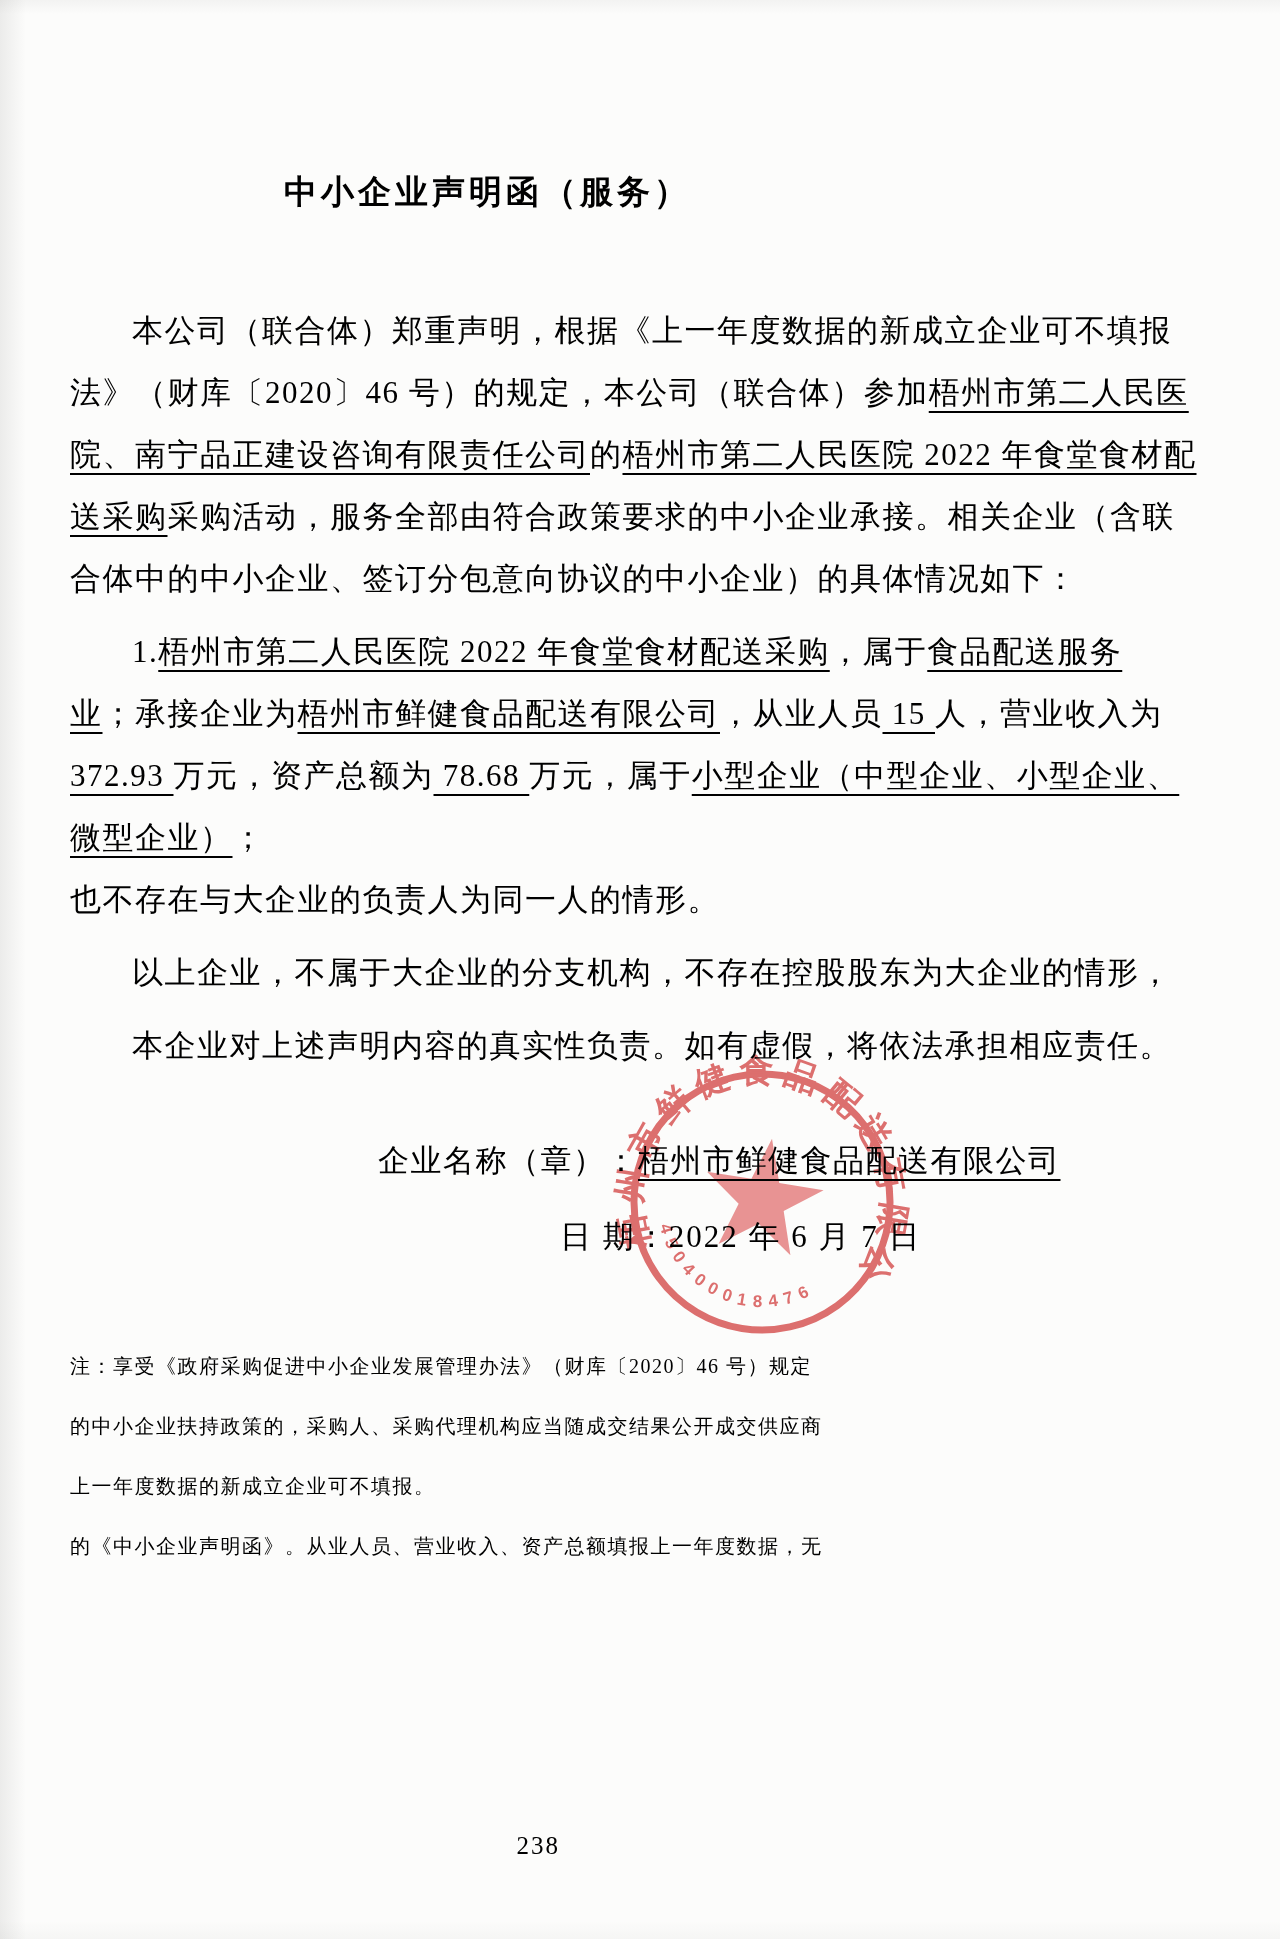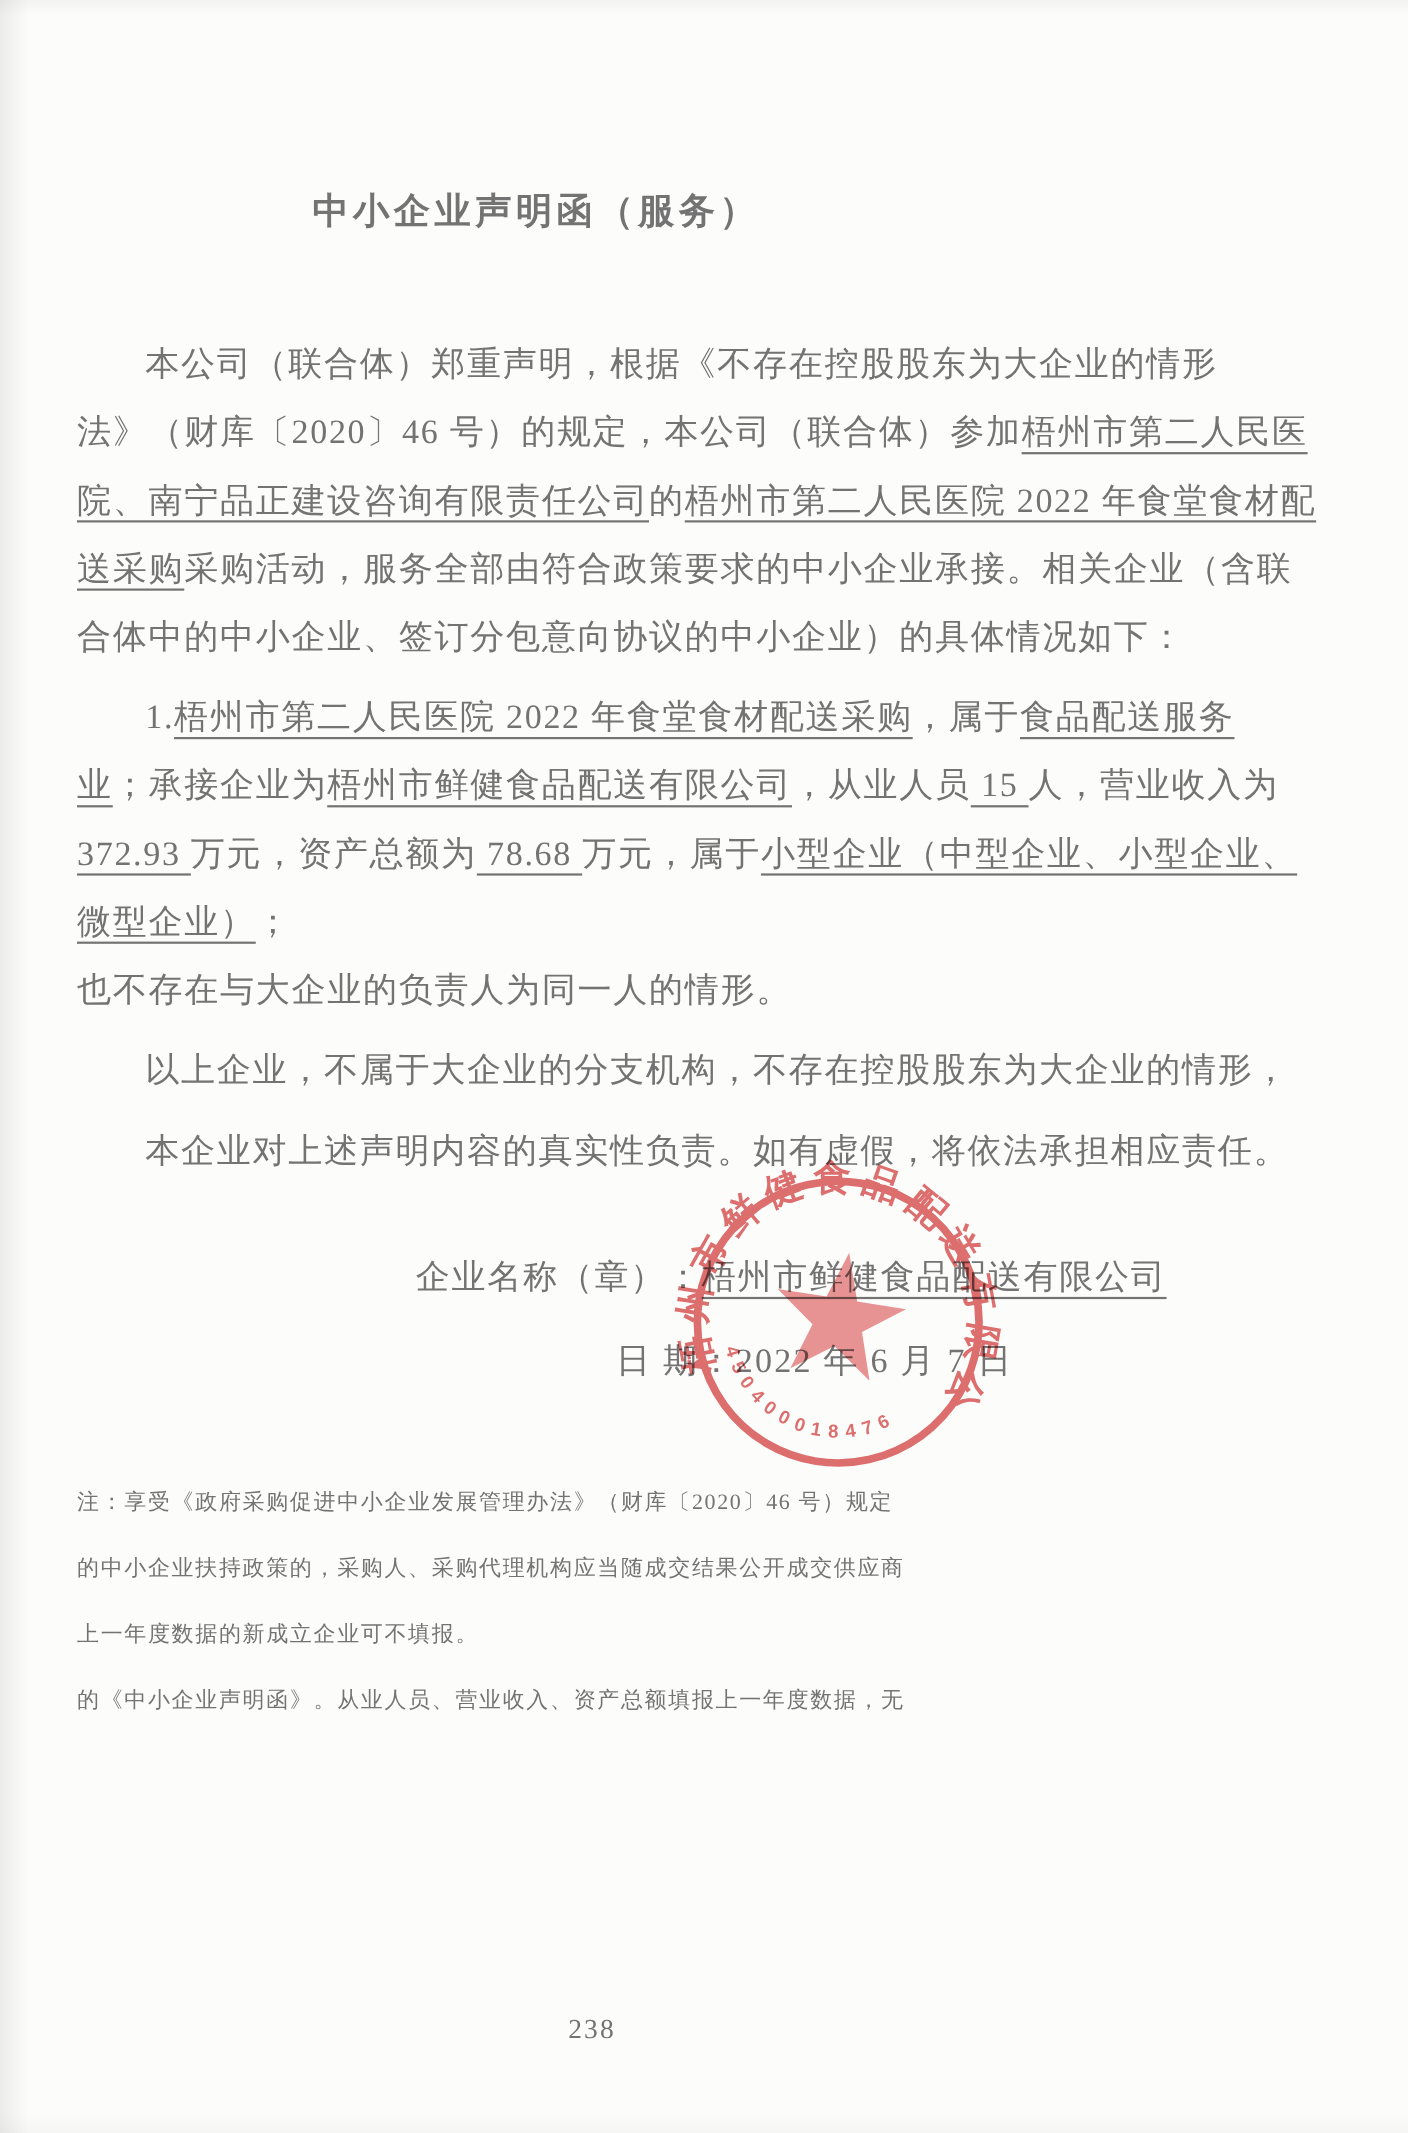--- a/index.html
+++ b/index.html
@@ -3,21 +3,21 @@
 <meta charset="utf-8">
 <style>
   html,body { margin:0; padding:0; background:#e9e9e7; }
   .page {
     position:relative;
     width:1280px; height:1939px;
     margin:0 auto;
     background:#fcfcfb;
     overflow:hidden;
     font-family:"Liberation Serif","DejaVu Serif",serif;
-    color:#737373;
+    color:#000000;
     text-decoration:underline;
   }
   
   .page::before {
     content:""; position:absolute; inset:0; pointer-events:none;
     background:
       linear-gradient(90deg, rgba(90,90,88,.10), rgba(0,0,0,0) 26px),
       linear-gradient(180deg, rgba(120,120,118,.07), rgba(0,0,0,0) 14px),
       linear-gradient(0deg, rgba(120,120,118,.05), rgba(0,0,0,0) 18px);
   }
@@ -61,21 +61,21 @@
               font-family:"Liberation Sans","DejaVu Sans",sans-serif; }
 </style>
 </head>
 <body>
 
 <div class="page">
 
   <div class="title">中小企业声明函（服务）</div>
 
   <div class="body-text">
-      <div class="line indent para-start"><span>本公司（联合体）郑重声明，根据《不存在控股股东为大企业的情形</span></div>
+      <div class="line indent para-start"><span>本公司（联合体）郑重声明，根据《上一年度数据的新成立企业可不填报</span></div>
       <div class="line"><span>法》（财库〔2020〕46 号）的规定，本公司（联合体）参加</span><span class="u">梧州市第二人民医</span></div>
       <div class="line"><span class="u">院、南宁品正建设咨询有限责任公司</span><span>的</span><span class="u">梧州市第二人民医院 2022 年食堂食材配</span></div>
       <div class="line"><span class="u">送采购</span><span>采购活动，服务全部由符合政策要求的中小企业承接。相关企业（含联</span></div>
       <div class="line"><span>合体中的中小企业、签订分包意向协议的中小企业）的具体情况如下：</span></div>
       <div class="line indent para-start"><span>1.</span><span class="u">梧州市第二人民医院 2022 年食堂食材配送采购</span><span>，属于</span><span class="u">食品配送服务</span></div>
       <div class="line"><span class="u">业</span><span>；承接企业为</span><span class="u">梧州市鲜健食品配送有限公司</span><span>，从业人员</span><span class="u"> 15 </span><span>人，营业收入为</span></div>
       <div class="line"><span class="u">372.93 </span><span>万元，资产总额为</span><span class="u"> 78.68 </span><span>万元，属于</span><span class="u">小型企业（中型企业、小型企业、</span></div>
       <div class="line"><span class="u">微型企业）</span><span>；</span></div>
       <div class="line"><span>也不存在与大企业的负责人为同一人的情形。</span></div>
       <div class="line indent para-start"><span>以上企业，不属于大企业的分支机构，不存在控股股东为大企业的情形，</span></div>

